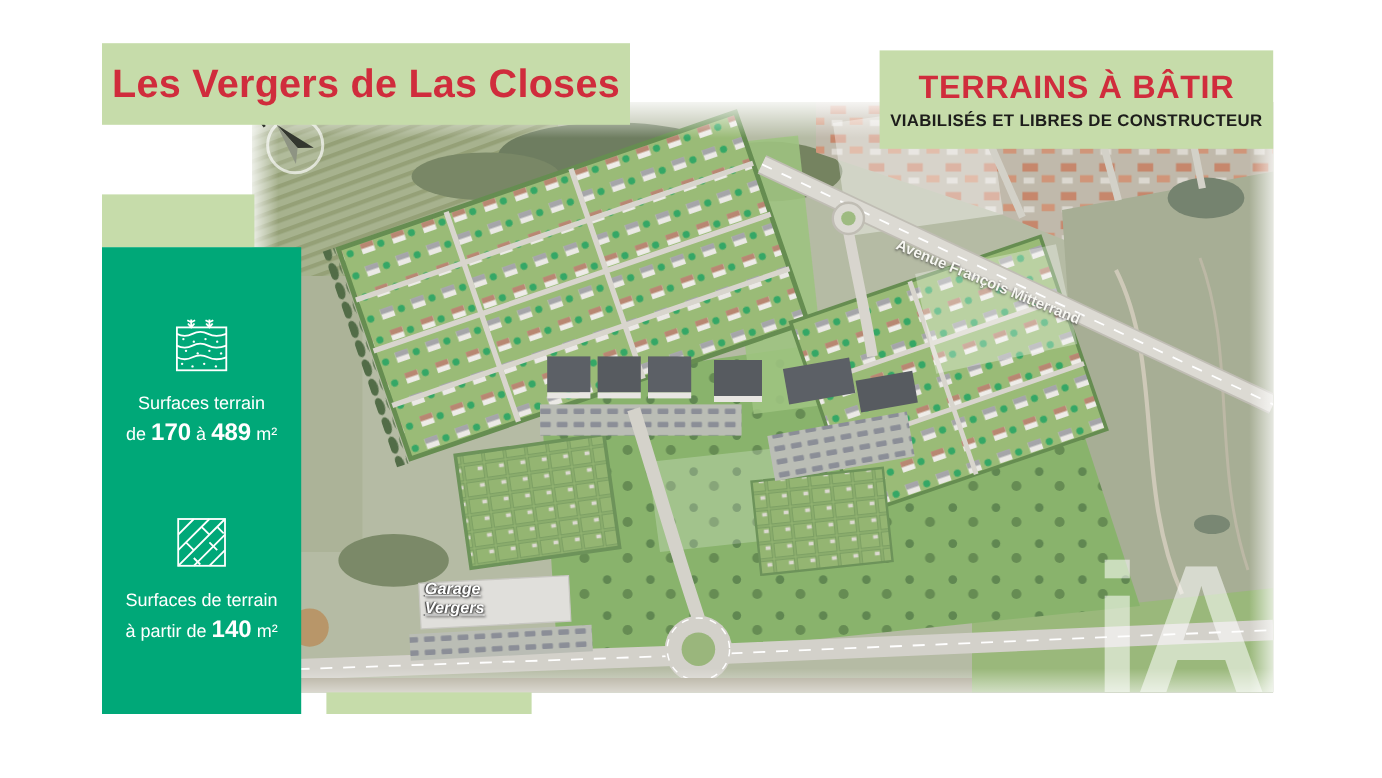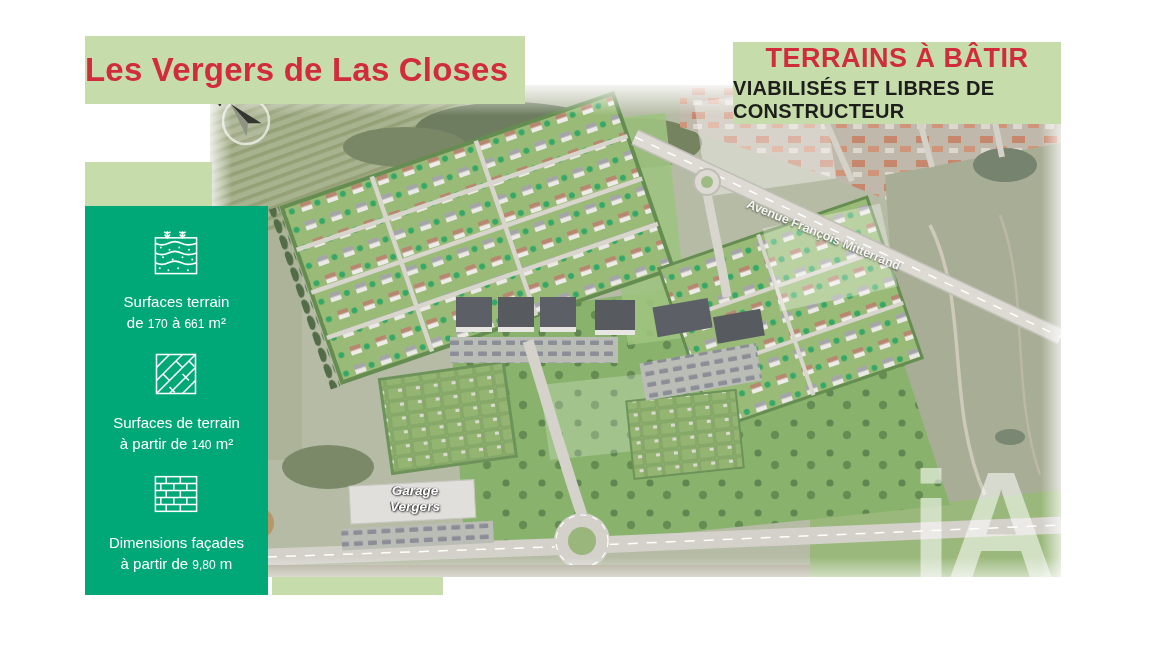--- a/index.html
+++ b/index.html
@@ -14,48 +14,48 @@
             background:linear-gradient(rgba(255,255,255,.85),rgba(255,255,255,0));}
   .fade-bottom{position:absolute;left:0;bottom:0;right:0;height:20px;z-index:1;pointer-events:none;
             background:linear-gradient(rgba(255,255,255,0),rgba(255,255,255,.55));}
   .fade-left{position:absolute;left:0;top:0;bottom:0;width:22px;z-index:1;pointer-events:none;
             background:linear-gradient(90deg,rgba(255,255,255,.8),rgba(255,255,255,0));}
   .fade-right{position:absolute;right:0;top:0;bottom:0;width:20px;z-index:1;pointer-events:none;
             background:linear-gradient(270deg,rgba(255,255,255,.7),rgba(255,255,255,0));}
 
   
   .title-banner{position:absolute;left:85px;top:36px;width:440px;height:68px;background:#c6dcaa;
-                display:flex;align-items:center;z-index:5;}
+                display:flex;align-items:center;justify-content:center;z-index:5;}
   .title-banner h1{margin:0;font-size:33px;font-weight:bold;color:#d02c3c;letter-spacing:.2px;}
   .offer-banner{position:absolute;left:733px;top:42px;width:328px;height:82px;background:#c6dcaa;
-                display:flex;flex-direction:column;align-items:center;justify-content:center;z-index:5;}
+                display:flex;flex-direction:column;align-items:center;justify-content:center;z-index:5;text-align:right;}
   .offer-banner .l1{font-size:27px;font-weight:bold;color:#d02c3c;letter-spacing:.5px;}
-  .offer-banner .l2{font-size:20px;font-weight:bold;color:#1d1d1b;margin-top:3px;letter-spacing:.3px;}
+  .offer-banner .l2{font-size:14px;font-weight:bold;color:#1d1d1b;margin-top:3px;letter-spacing:.3px;}
 
   
   .light-strip{position:absolute;left:85px;top:162px;width:127px;height:44px;background:#c6dcaa;z-index:4;}
   .bottom-strip{position:absolute;left:272px;top:577px;width:171px;height:18px;background:#c6dcaa;z-index:4;}
 
   
-  .sidebar{position:absolute;left:85px;top:206px;width:183px;height:389px;background:#00a878;z-index:6;
+  .sidebar{position:absolute;left:85px;top:206px;width:166px;height:389px;background:#00a878;z-index:6;
            display:flex;flex-direction:column;justify-content:space-evenly;align-items:center;
            padding:6px 0;box-sizing:border-box;color:#fff;text-align:center;}
   .spec{display:flex;flex-direction:column;align-items:center;}
   .spec svg{display:block;margin-bottom:12px;}
   .spec p{margin:0;font-size:15px;line-height:1.4;}
-  .spec b{font-weight:normal;font-size:12px;}
+  .spec b{font-weight:bold;font-size:20px;}
 
   
   .compass{position:absolute;left:82px;top:290px;z-index:2;}
   .street-label{position:absolute;left:540px;top:112px;z-index:2;color:#f7f7f2;font-size:12.5px;
                 font-weight:bold;white-space:nowrap;transform:rotate(22.5deg);transform-origin:left top;
                 text-shadow:0 1px 2px rgba(50,50,50,.85);}
-  .garage-label{position:absolute;left:155px;top:398px;width:100px;z-index:2;text-align:center;
+  .garage-label{position:absolute;left:144px;top:398px;width:100px;z-index:2;text-align:left;
                 color:#fff;font-size:13.5px;font-weight:bold;font-style:italic;line-height:1.15;
-                text-shadow:-1px 0 1px rgba(40,40,40,.9),1px 1px 2px rgba(40,40,40,.9);}
+                text-shadow:-1px 0 1px rgba(40,40,40,.9),1px 1px 2px rgba(40,40,40,.9);text-decoration:underline;}
   .watermark{position:absolute;left:700px;top:364px;z-index:2;font-size:152px;font-weight:bold;
              color:rgba(255,255,255,.55);letter-spacing:-6px;line-height:1;}
 </style>
 </head>
 <body>
 
 <div class="page">
 
   <div class="map">
     <svg width="851" height="492" viewBox="0 0 851 492">
@@ -236,37 +236,28 @@
             <circle cx="21" cy="30" r="0.9"></circle>
             <circle cx="30" cy="28" r="0.9"></circle>
             <circle cx="39" cy="30" r="0.9"></circle>
           <circle cx="9" cy="38" r="0.9"></circle>
             <circle cx="17" cy="40" r="0.9"></circle>
             <circle cx="26" cy="38" r="0.9"></circle>
             <circle cx="35" cy="40" r="0.9"></circle>
         </g>
       </svg>
       <p>Surfaces terrain</p>
-      <p><span>de </span><b>170</b><span> à </span><b>661</b><span> m²</span></p>
+      <p><span>de </span><b>170</b><span> à </span><b>489</b><span> m²</span></p>
     </div>
 
     <div class="spec">
       <svg width="52" height="52" viewBox="0 0 48 48" fill="none" stroke="#ffffff" stroke-width="1.4">
         <rect x="6" y="6" width="36" height="36"></rect>
         <path d="M6,18 L18,6 M6,30 L30,6 M6,42 L42,6 M18,42 L42,18 M30,42 L42,30"></path>
         <path d="M12,24 l6,6 M24,12 l6,6 M18,36 l5,5 M30,24 l6,6 M36,12 l5,5"></path>
       </svg>
       <p>Surfaces de terrain</p>
       <p><span>à partir de </span><b>140</b><span></span><b></b><span> m²</span></p>
     </div>
 
-    <div class="spec">
-      <svg width="52" height="52" viewBox="0 0 48 48" fill="none" stroke="#ffffff" stroke-width="1.4">
-        <rect x="5" y="8" width="38" height="32"></rect>
-        <path d="M5,14.4 H43 M5,20.8 H43 M5,27.2 H43 M5,33.6 H43"></path>
-        <path d="M15,8 V14.4 M28,8 V14.4 M10,14.4 V20.8 M22,14.4 V20.8 M34,14.4 V20.8 M15,20.8 V27.2 M28,20.8 V27.2 M10,27.2 V33.6 M22,27.2 V33.6 M34,27.2 V33.6 M15,33.6 V40 M28,33.6 V40"></path>
-      </svg>
-      <p>Dimensions façades</p>
-      <p><span>à partir de </span><b>9,80</b><span></span><b></b><span> m</span></p>
-    </div>
 
   </div>
 </div>
 
 </body></html>

